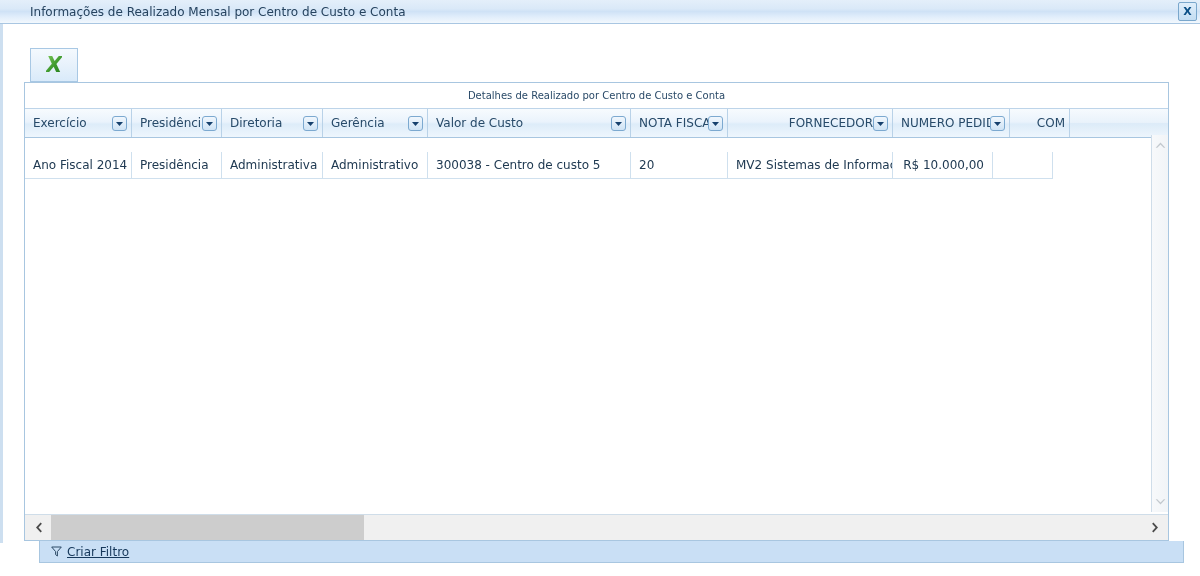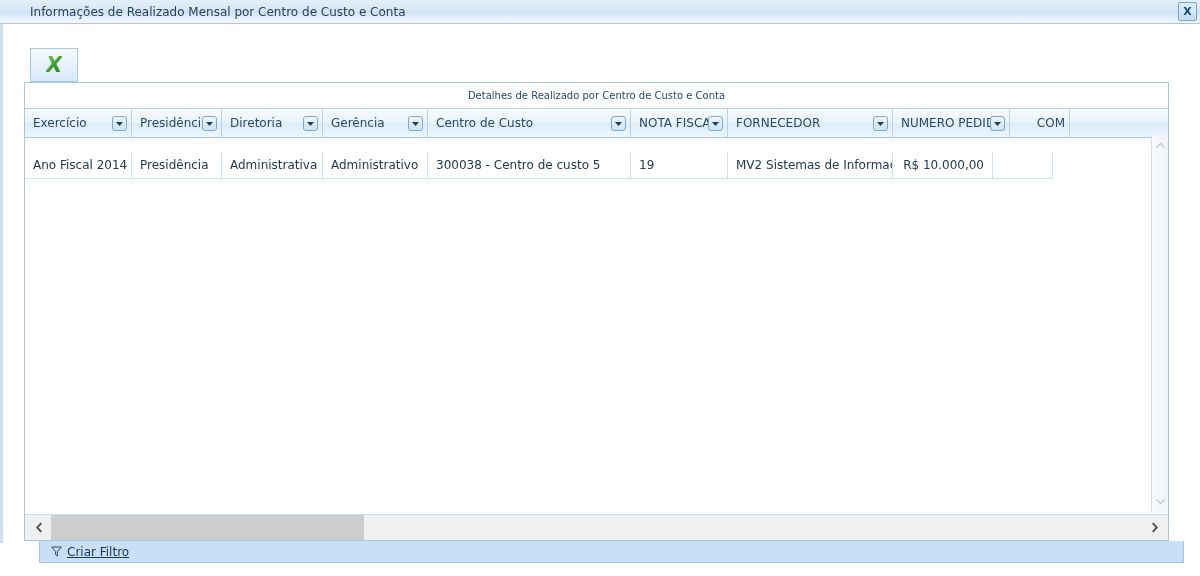--- a/index.html
+++ b/index.html
@@ -347,36 +347,36 @@
               </div>
               <div class="th" style="width: 105px;">
                 <span class="lbl">Gerência</span>
                 <div class="filter-btn">
                   <svg width="9" height="9" viewBox="0 0 9 9">
                     <path d="M1 3 L4.5 7 L8 3 Z" fill="#15406d"></path>
                   </svg>
                 </div>
               </div>
               <div class="th" style="width: 203px;">
-                <span class="lbl">Centro de Custo</span>
+                <span class="lbl">Valor de Custo</span>
                 <div class="filter-btn">
                   <svg width="9" height="9" viewBox="0 0 9 9">
                     <path d="M1 3 L4.5 7 L8 3 Z" fill="#15406d"></path>
                   </svg>
                 </div>
               </div>
               <div class="th" style="width: 97px;">
                 <span class="lbl">NOTA FISCAL</span>
                 <div class="filter-btn">
                   <svg width="9" height="9" viewBox="0 0 9 9">
                     <path d="M1 3 L4.5 7 L8 3 Z" fill="#15406d"></path>
                   </svg>
                 </div>
               </div>
-              <div class="th" style="width: 165px;">
+              <div class="th" style="width: 165px; text-align: right;">
                 <span class="lbl">FORNECEDOR</span>
                 <div class="filter-btn">
                   <svg width="9" height="9" viewBox="0 0 9 9">
                     <path d="M1 3 L4.5 7 L8 3 Z" fill="#15406d"></path>
                   </svg>
                 </div>
               </div>
               <div class="th" style="width: 117px;">
                 <span class="lbl">NUMERO PEDIDO</span>
                 <div class="filter-btn">
@@ -392,21 +392,21 @@
         </div>
 
         <div class="body-vp">
           <div id="rows-holder">
               <div class="data-row" style="top: 14px;">
                 <div class="td" style="width: 107px;">Ano Fiscal 2014</div>
                 <div class="td" style="width: 90px;">Presidência</div>
                 <div class="td" style="width: 101px;">Administrativa</div>
                 <div class="td" style="width: 105px;">Administrativo</div>
                 <div class="td" style="width: 203px;">300038 - Centro de custo 5</div>
-                <div class="td" style="width: 97px;">19</div>
+                <div class="td" style="width: 97px;">20</div>
                 <div class="td" style="width: 165px;">MV2 Sistemas de Informação</div>
                 <div class="td num" style="width: 100px;">R$ 10.000,00</div>
                 <div class="td" style="width: 60px;"></div>
               </div>
             </div>
         </div>
 
         <div class="vscroll">
           <svg class="vchev" viewBox="0 0 12 12">
             <path d="M1.5 8 L6 3.2 L10.5 8 L9 8 L6 5 L3 8 Z" fill="#9aa3ab"></path>

